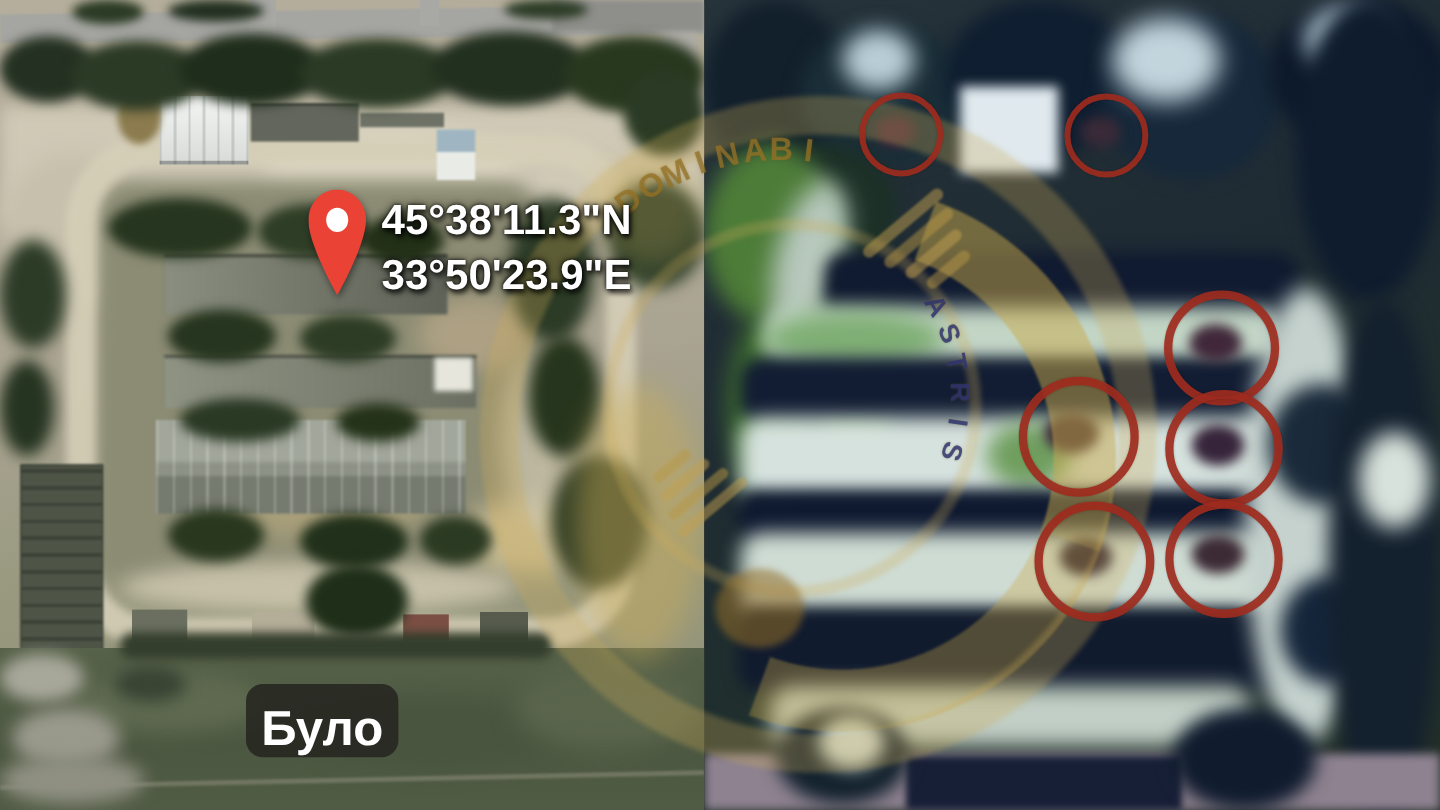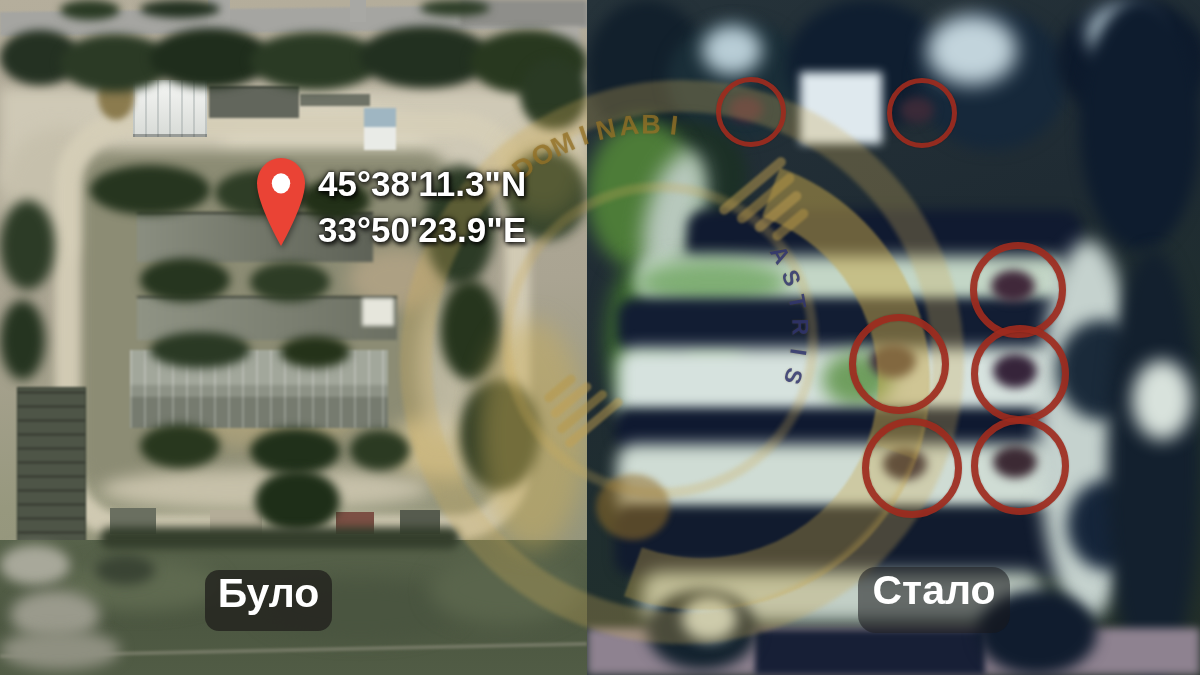--- a/index.html
+++ b/index.html
@@ -16,21 +16,21 @@
   .ring{position:absolute;border-radius:50%;}
   .arc-letter{position:absolute;font-weight:bold;line-height:1;
               text-shadow:0 0 2px rgba(120,90,20,.4);}
   .strike-circle{position:absolute;border-radius:50%;opacity:.92;
                  box-shadow:0 0 2px rgba(0,0,0,.25), inset 0 0 2px rgba(0,0,0,.25);}
   
   .coords{position:absolute;left:318px;top:161px;color:#fff;font-size:35px;font-weight:bold;
           letter-spacing:0px;line-height:46px;white-space:nowrap;
           text-shadow:0 0 3px rgba(0,0,0,.9),0 0 7px rgba(0,0,0,.75),2px 3px 4px rgba(0,0,0,.65);}
   
-  .tag{position:absolute;display:flex;align-items:flex-start;justify-content:center;
+  .tag{position:absolute;display:flex;align-items:flex-end;justify-content:center;
        color:#fff;font-weight:bold;}
   #label-before{left:205px;top:570px;width:127px;height:61px;border-radius:14px;
        background:rgba(36,36,31,.84);font-size:41px;}
   #label-after{left:858px;top:567px;width:152px;height:66px;border-radius:18px;
        background:rgba(24,24,28,.55);font-size:41px;backdrop-filter:blur(2px);}
   .bldg{position:absolute;}
   #pin{position:absolute;left:257px;top:158px;width:48px;height:88px;z-index:61;
        filter:drop-shadow(1px 3px 3px rgba(0,0,0,.45));}
 </style>
 </head>
@@ -221,17 +221,14 @@
       <path d="M12 0C5.4 0 0 5.2 0 11.6 0 21 12 40 12 40S24 21 24 11.6C24 5.2 18.6 0 12 0Z" fill="#EA4335"></path>
       <circle cx="12" cy="11.5" r="4.6" fill="#FFFFFF"></circle>
     </svg>
     <div class="coords">
       <div>45°38'11.3"N</div>
       <div>33°50'23.9"E</div>
     </div>
     <div class="tag" id="label-before">
       <span>Було</span>
     </div>
-    <div class="tag" id="label-after">
-      <span>Стало</span>
-    </div>
   </div>
 </div>
 
 </body></html>

